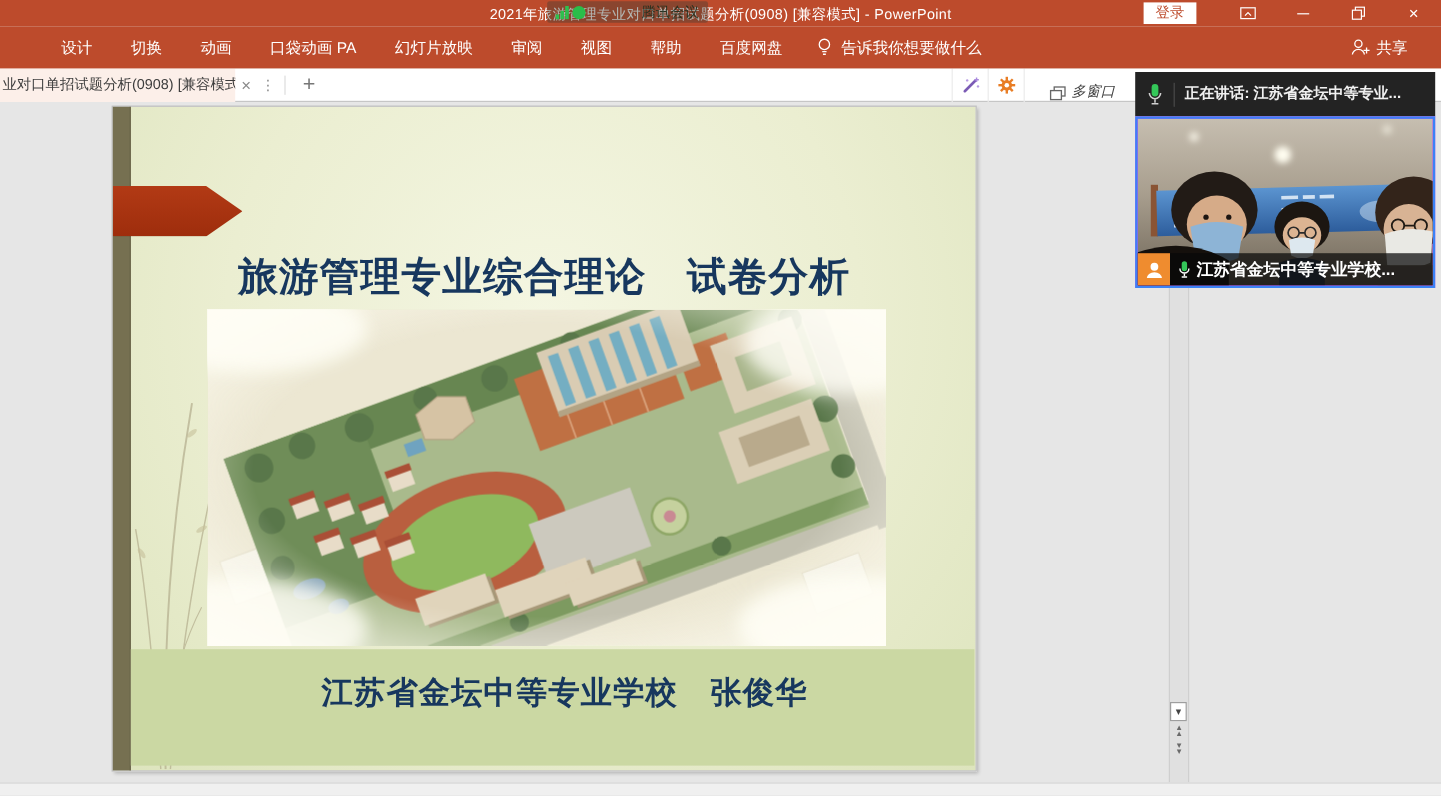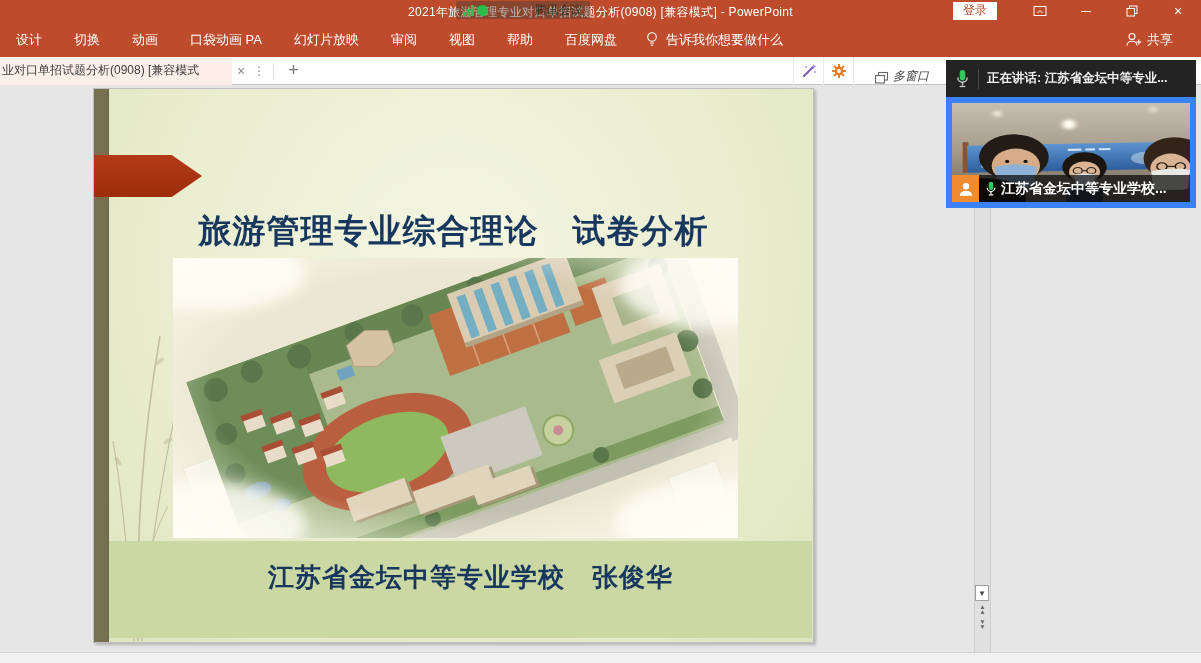--- a/index.html
+++ b/index.html
@@ -15,29 +15,29 @@
   .badge-bars i:nth-child(1){height:4px;} .badge-bars i:nth-child(2){height:7px;} .badge-bars i:nth-child(3){height:11px;}
   .badge-dot { width:11px; height:11px; border-radius:50%; background:#2abd4a; }
   .badge-label { font-size:12px; color:rgba(25,45,28,0.85); white-space:nowrap;margin-left:44px; }
   .win-controls { position:absolute; right:0; top:0; height:22px; display:flex; align-items:center; z-index:7; }
   .signin-btn { background:#ffffff; color:#bd4b2c; font-size:12px; line-height:17px; height:18px; padding:0 10px; margin-right:20px; cursor:default; }
   .wbtn { width:46px; height:22px; display:flex; align-items:center; justify-content:center; color:#fff; }
   .minim-glyph { display:block; width:10px; height:1px; background:#fff; }
   .close-glyph { font-size:14px; line-height:14px; color:#fff; }
 
   
-  .ribbon-row { position:absolute; top:22px; left:0; right:0; height:35px; background:#bd4b2c; display:flex; align-items:center; color:#fff; font-size:13px; z-index:4; }
+  .ribbon-row { position:absolute; top:22px; left:0; right:0; height:35px; background:#bd4b2c; display:flex; align-items:center; color:#fff; font-size:13px; z-index:4;padding-left:35px; }
   .rtab { padding:0 16px; line-height:35px; white-space:nowrap; cursor:default; }
   .rtab:first-child { margin-left:0; }
   .tellme { display:flex; align-items:center; gap:7px; margin-left:12px; white-space:nowrap; }
   .share-btn { position:absolute; right:28px; top:0; height:35px; display:flex; align-items:center; gap:5px; color:#fff; }
 
   
   .tabbar { position:absolute; top:57px; left:0; right:0; height:28px; background:#ffffff; border-bottom:1px solid #c6c6c6; display:flex; align-items:center; z-index:3; }
-  .doc-tab { width:232px; height:28px; background:#fcefe9; display:flex; align-items:center; padding-left:2px; overflow:hidden; }
+  .doc-tab { width:196px; height:28px; background:#fcefe9; display:flex; align-items:center; padding-left:2px; overflow:hidden; }
   .doc-tab-label { font-size:12px; color:#3d3d3d; white-space:nowrap; overflow:hidden; flex:1; }
   .tab-close { color:#8a8a8a; font-size:14px; padding:0 5px; }
   .tab-more { color:#8a8a8a; font-size:12px; padding:0 3px; }
   .vsep { width:1px; height:16px; background:#dcdcdc; margin:0 5px; }
   .new-tab { color:#777; font-size:18px; font-weight:400; padding:0 9px; }
   .tabbar-right { margin-left:auto; display:flex; align-items:center; height:28px; margin-right:252px; }
   .tb-ico { width:30px; height:28px; display:flex; align-items:center; justify-content:center; border-left:1px solid #ececec; }
   .multiwin { display:flex; align-items:flex-end; gap:4px; padding:0 20px; border-left:1px solid #ececec; height:28px;font-style:italic; }
   .multiwin-label { font-size:12px; color:#444; white-space:nowrap; }
 
@@ -69,21 +69,21 @@
   .sb-prev { top:519px; } .sb-next { top:534px; }
 
   
   .statusbar { position:absolute; bottom:0; left:0; right:0; height:11px; background:#f0f0f0; border-top:1px solid #d4d4d4; }
 
   
   .meeting { position:absolute; left:946px; top:60px; width:250px; z-index:10; }
   .speak-bar { height:37px; background:#232323; display:flex; align-items:center; gap:8px; padding:0 9px;font-weight:bold; }
   .speak-divider { width:1px; height:20px; background:#4a4a4a; }
   .speak-text { font-size:12.5px; color:#f0f0f0; white-space:nowrap; overflow:hidden; }
-  .video-frame { height:111px; background:#d946ef; border:6px solid #3b82f6; position:relative; overflow:hidden; }
+  .video-frame { height:143px; background:#d946ef; border:2px solid #3b82f6; position:relative; overflow:hidden; }
   .video-frame svg.scene { display:block; width:100%; height:100%; }
   .video-label { position:absolute; left:0; right:0; bottom:0; height:27px; display:flex; align-items:center; background:rgba(8,8,8,0.72); }
   .pt-icon { width:27px; height:27px; background:#ef8c2f; display:flex; align-items:center; justify-content:center; flex:none; }
   .label-mic { margin:0 4px 0 6px; flex:none; }
   .label-text { font-size:14px; font-weight:bold; color:#fff; white-space:nowrap; overflow:hidden; }
 </style>
 </head>
 <body>
 
 <div class="titlebar">

